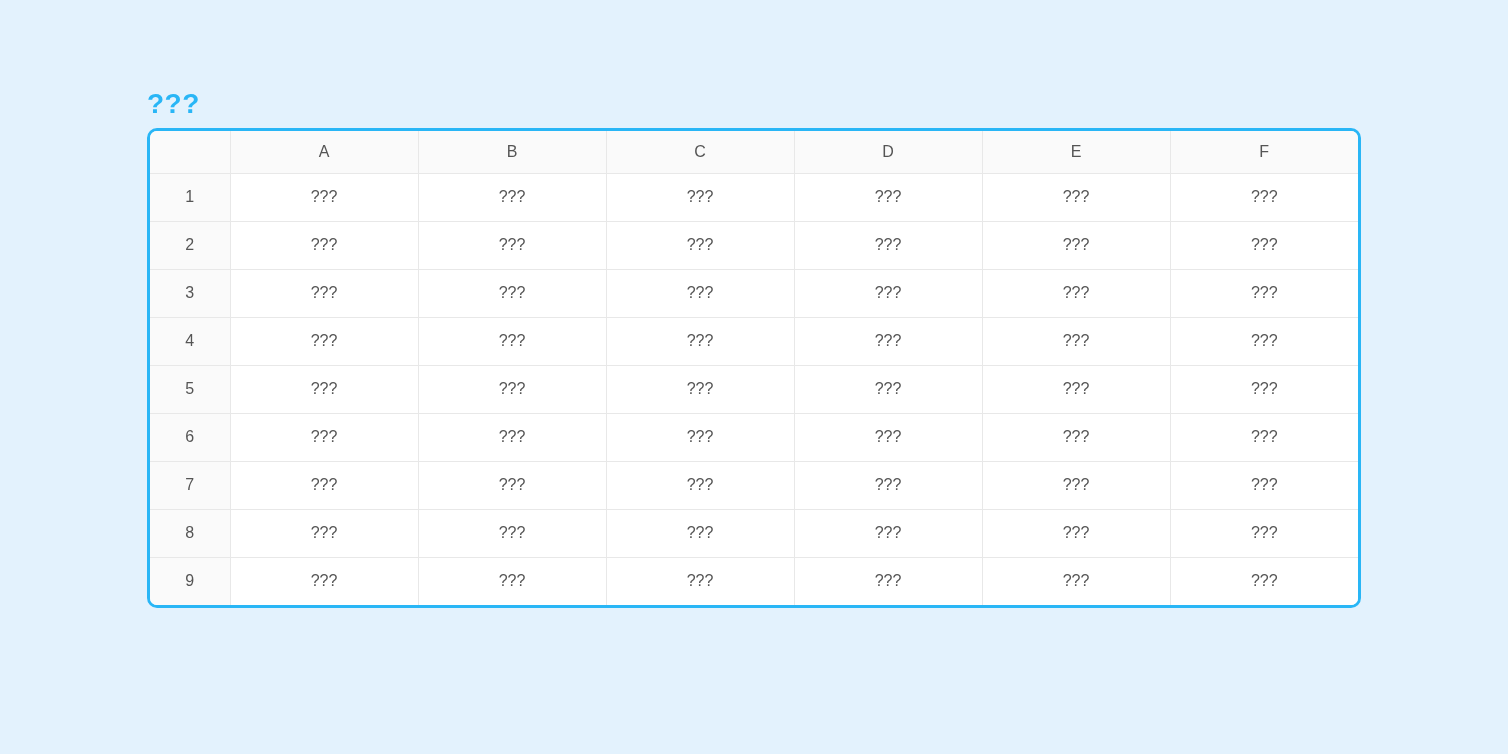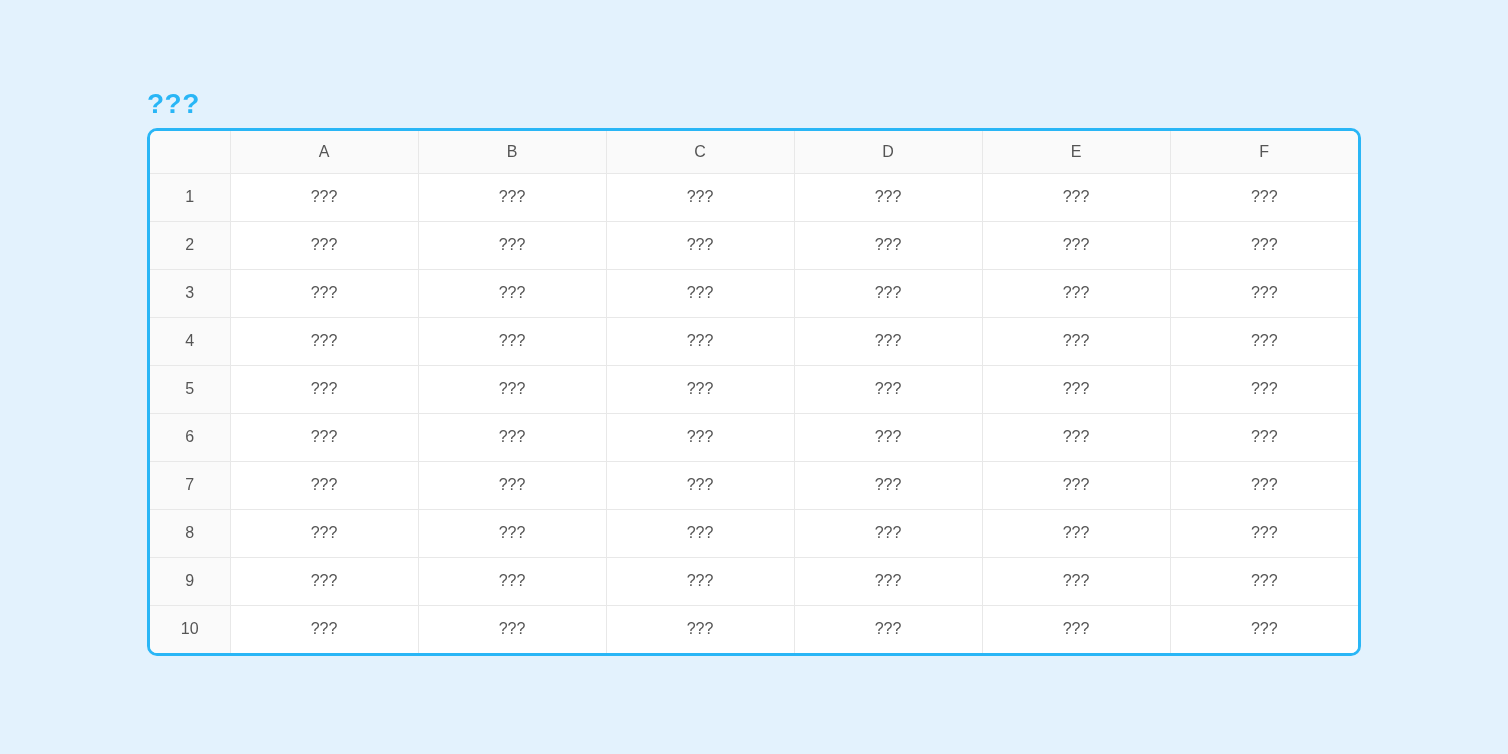--- a/index.html
+++ b/index.html
@@ -162,25 +162,16 @@
         </tr>
         <tr>
           <td class="rowhdr">9</td>
           <td>???</td>
           <td>???</td>
           <td>???</td>
           <td>???</td>
           <td>???</td>
           <td>???</td>
         </tr>
-        <tr>
-          <td class="rowhdr">10</td>
-          <td>???</td>
-          <td>???</td>
-          <td>???</td>
-          <td>???</td>
-          <td>???</td>
-          <td>???</td>
-        </tr>
       </tbody>
     </table>
   </div>
 </div>
 
 </body></html>

